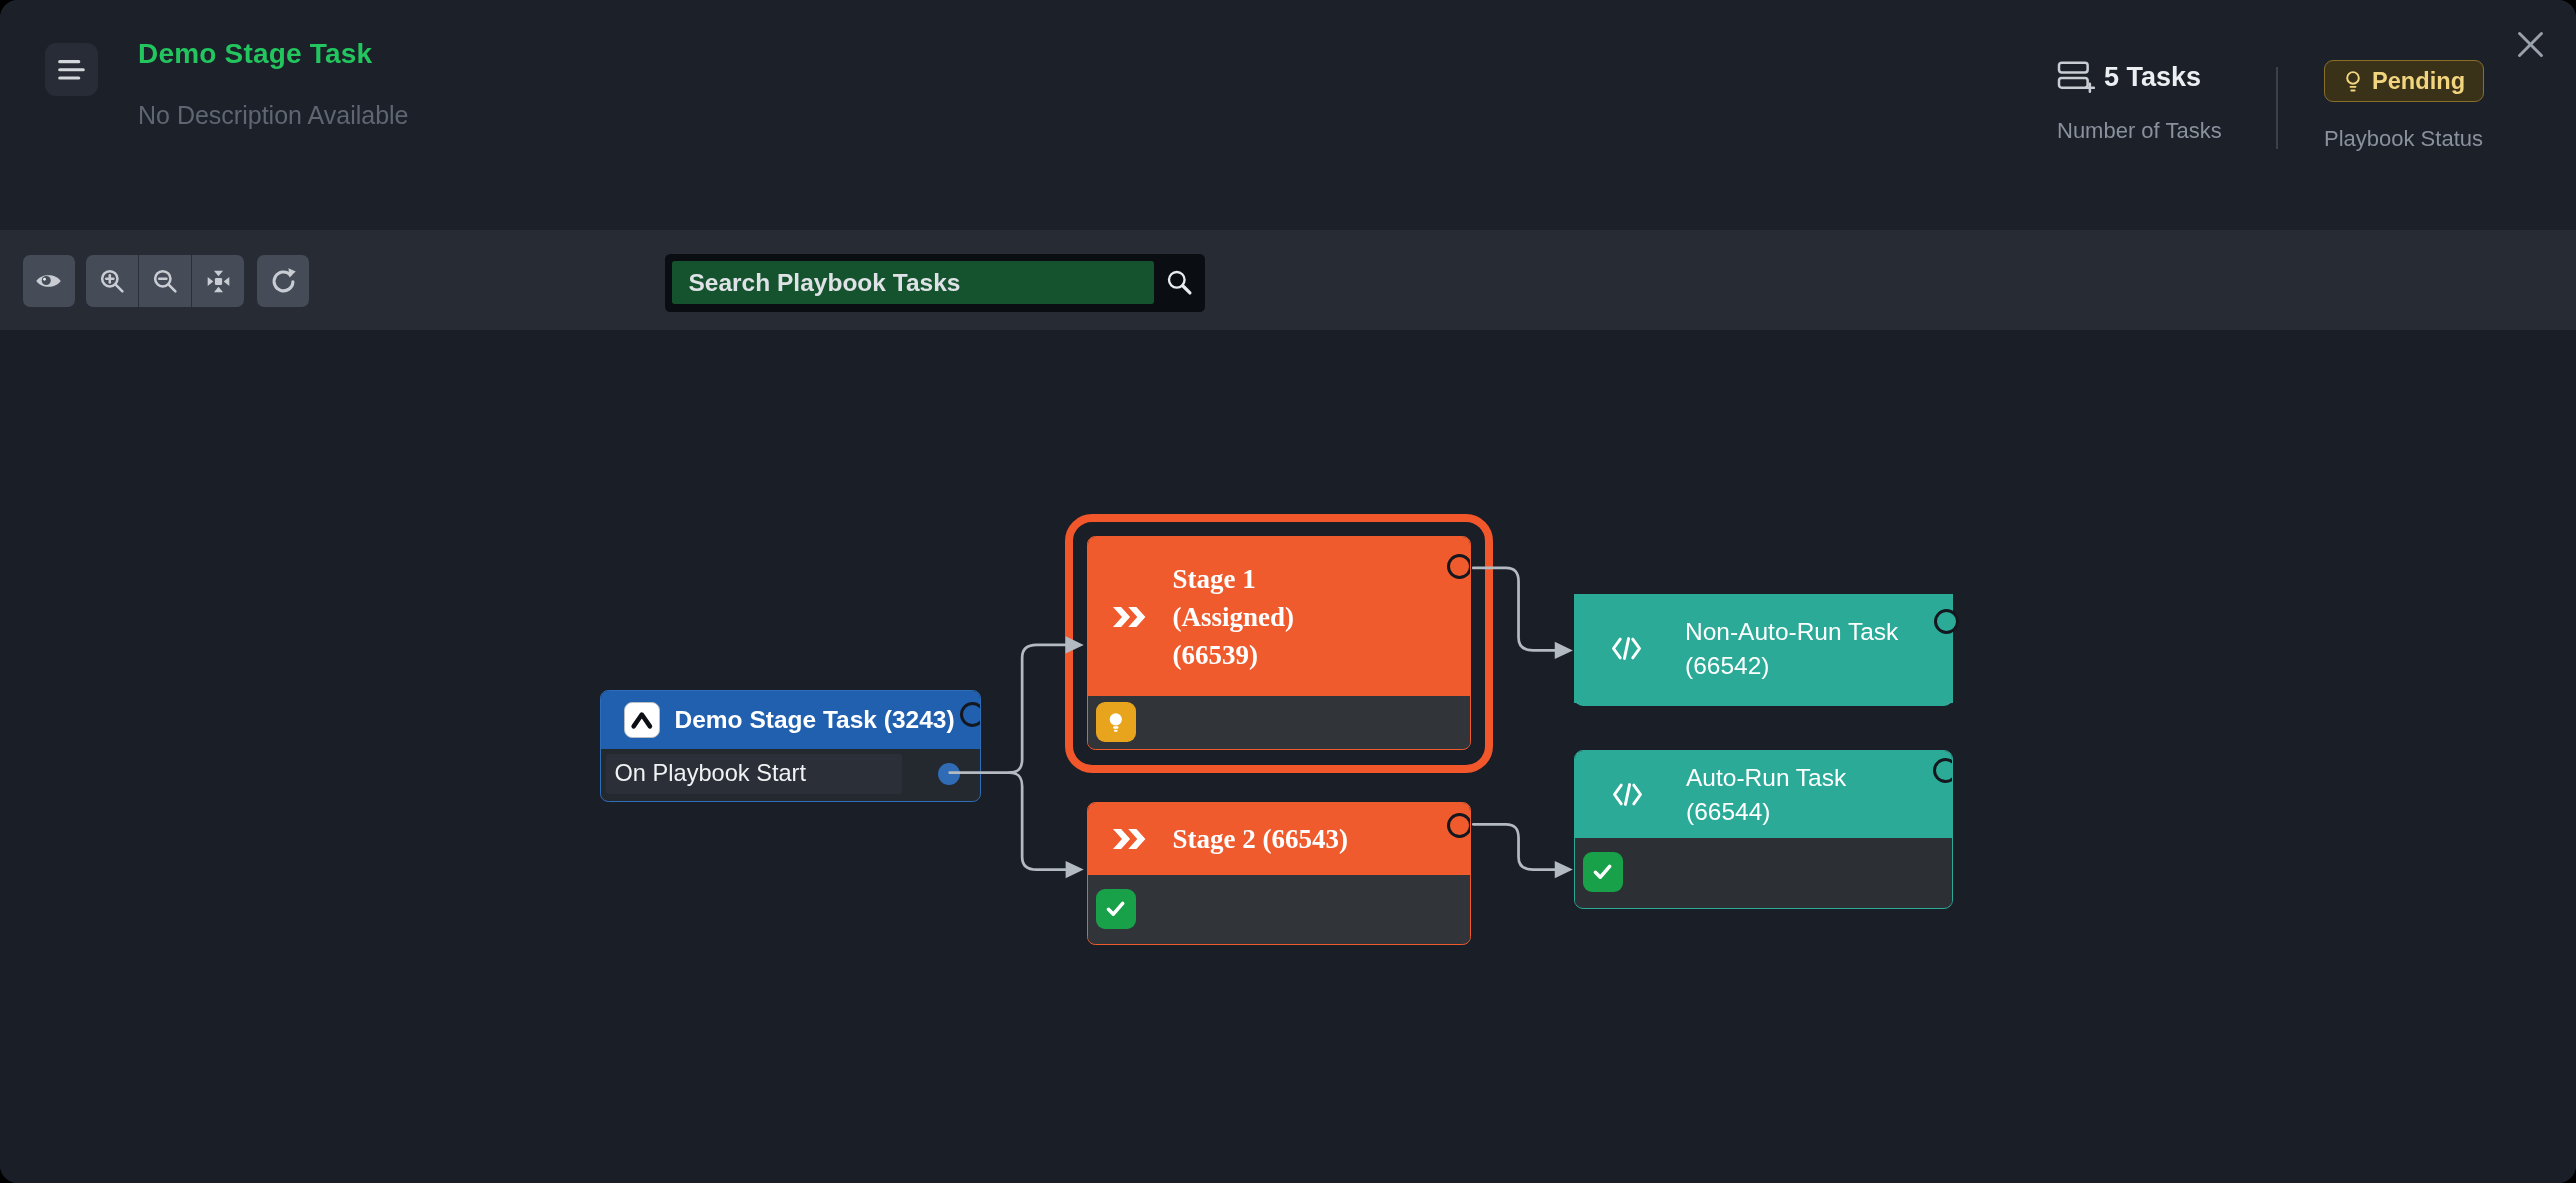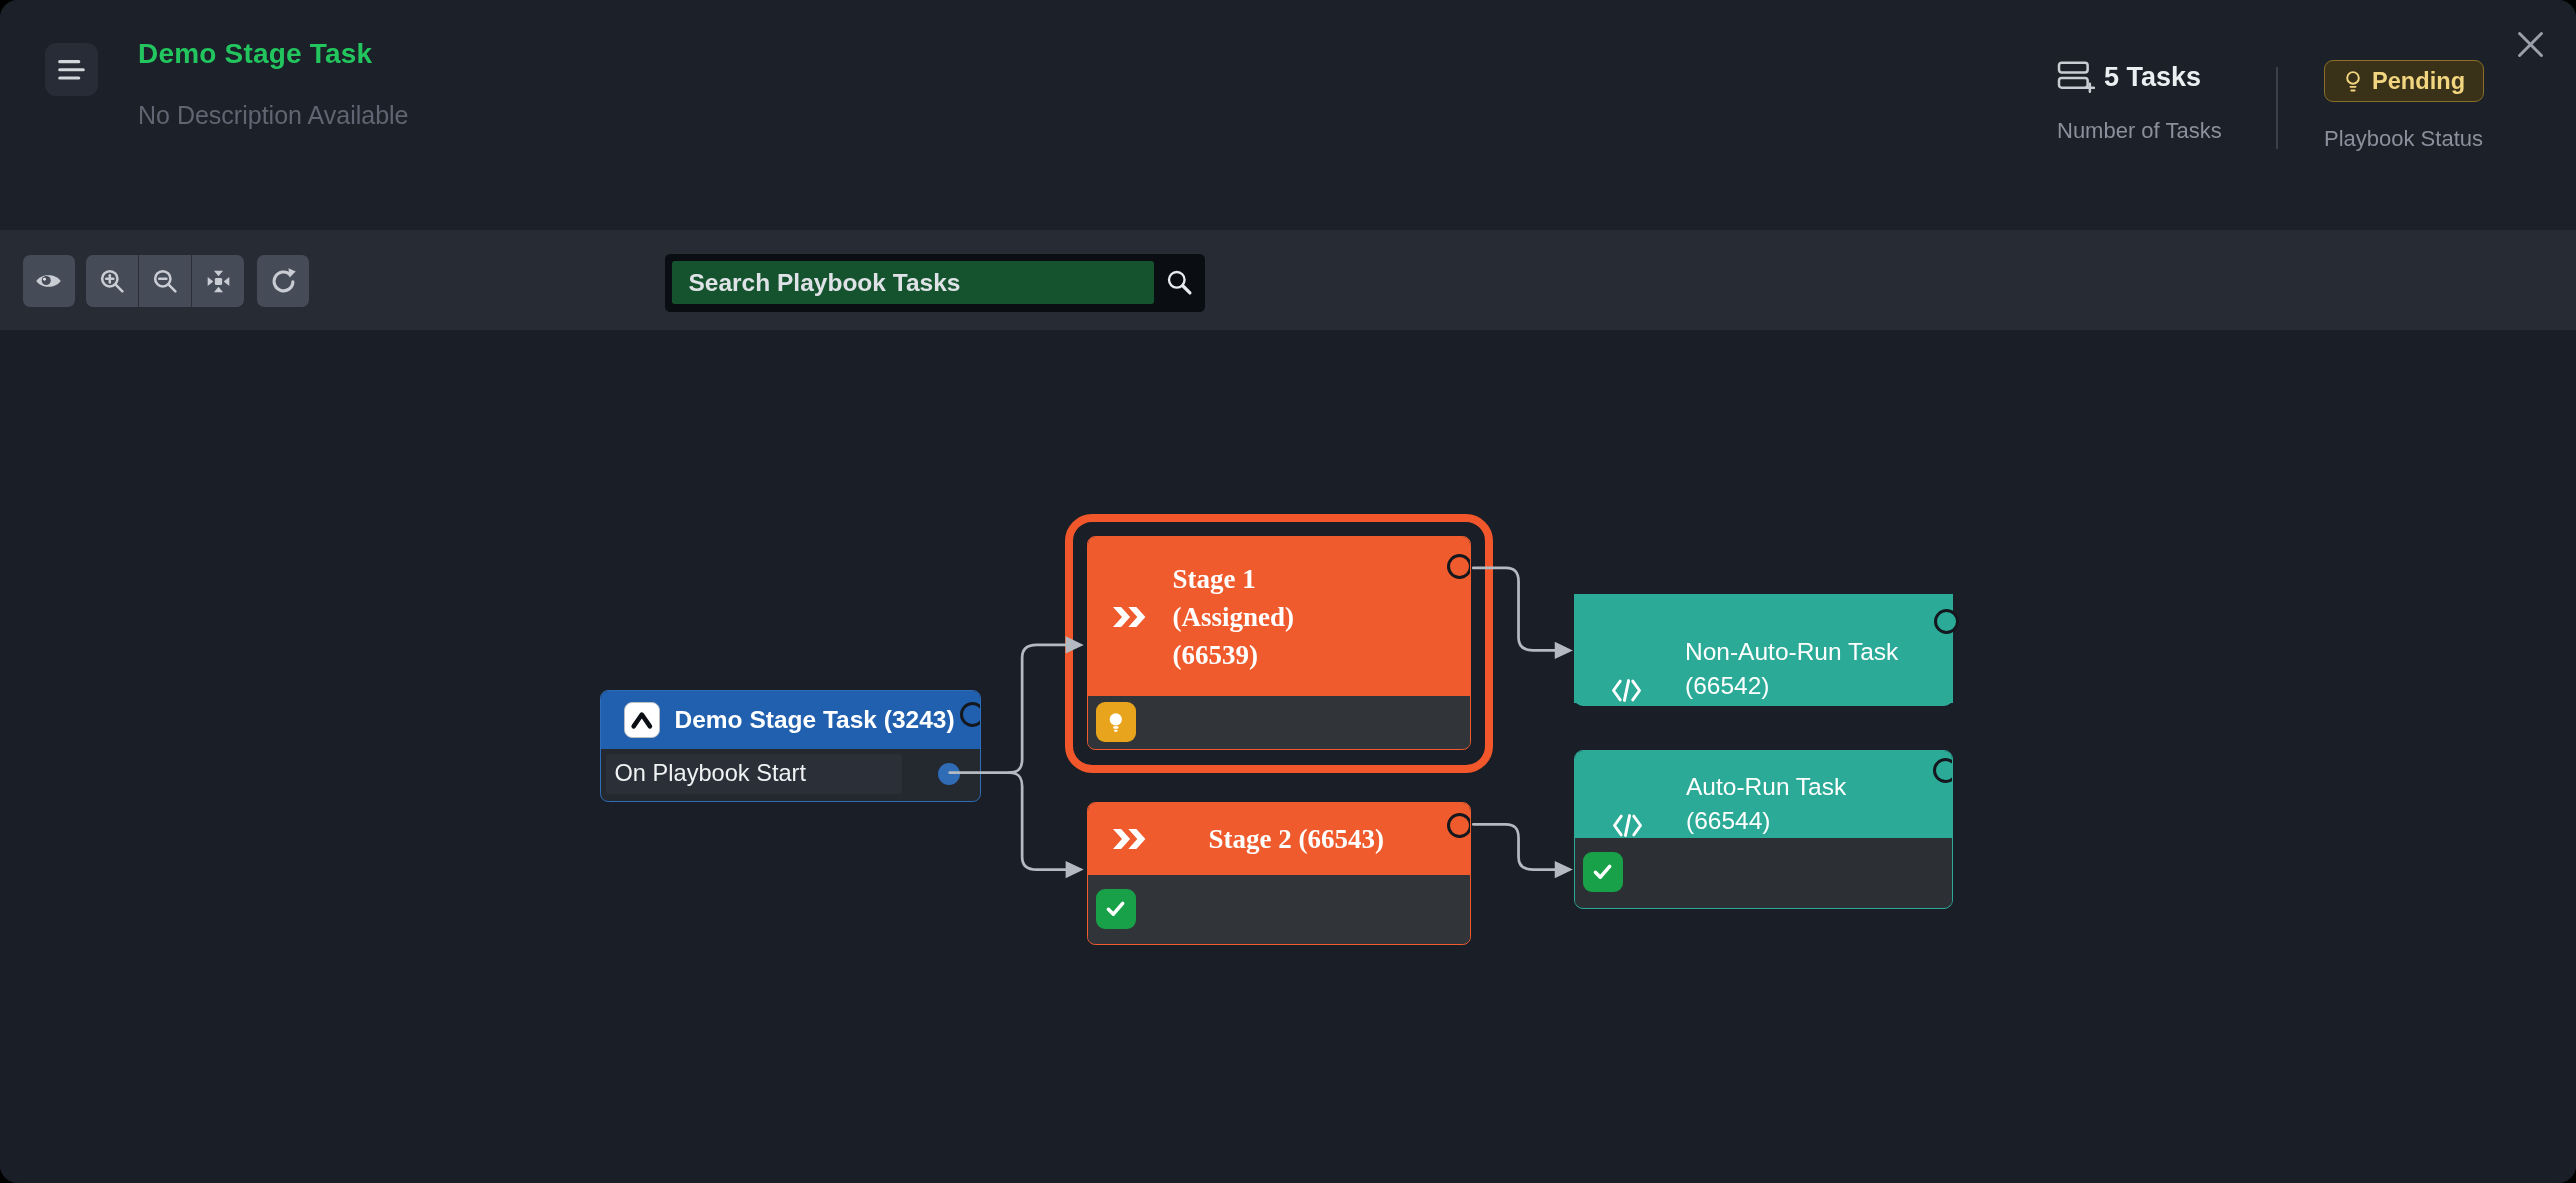--- a/index.html
+++ b/index.html
@@ -75,26 +75,26 @@
   .stage-title { margin-left:23.6px; color:#fff; font-size:27px; font-weight:bold; line-height:38px; }
   .node-bar { display:flex; align-items:center; padding-left:8.2px; background:#313439; }
   .sq-badge { width:40px; height:40px; border-radius:9px; display:flex; align-items:center; justify-content:center; }
   .sq-amber { background:#e8a41c; }
   .sq-green { background:#18a149; }
 
   .n-stage1 { left:1087px; top:536px; width:384px; height:214px; }
   .n-stage1 .stage-head { height:159px; }
   .n-stage1 .node-bar { height:51px; }
   .n-stage2 { left:1087px; top:802px; width:384px; height:143px; }
-  .n-stage2 .stage-head { height:72px;gap:36px; }
+  .n-stage2 .stage-head { height:72px; }
   .n-stage2 .node-bar { height:67px; }
 
   
   .task-node { background:#2bab97; cursor:pointer; border-radius:9px; }
-  .task-head { display:flex; align-items:flex-end; padding-left:36px; background:#2bab97; }
+  .task-head { display:flex; align-items:center; padding-left:36px; background:#2bab97; }
   .task-title { margin-left:42px; color:#fff; font-size:24.5px; line-height:34px; font-weight:500; }
   .n-task1 { left:1574px; top:594px; width:379px; height:112px; }
   .n-task1 .task-head { height:109px; }
   .n-task2 { left:1574px; top:750px; width:379px; height:159px; border:1.8px solid #2bab97;
              background:#2c2f34; overflow:hidden; }
   .n-task2 .task-head { height:87px; }
   .n-task2 .node-bar { height:67px; background:#2c2f34; }
 
   .edges { position:absolute; inset:0; z-index:5; pointer-events:none; }
   svg { display:block; }

